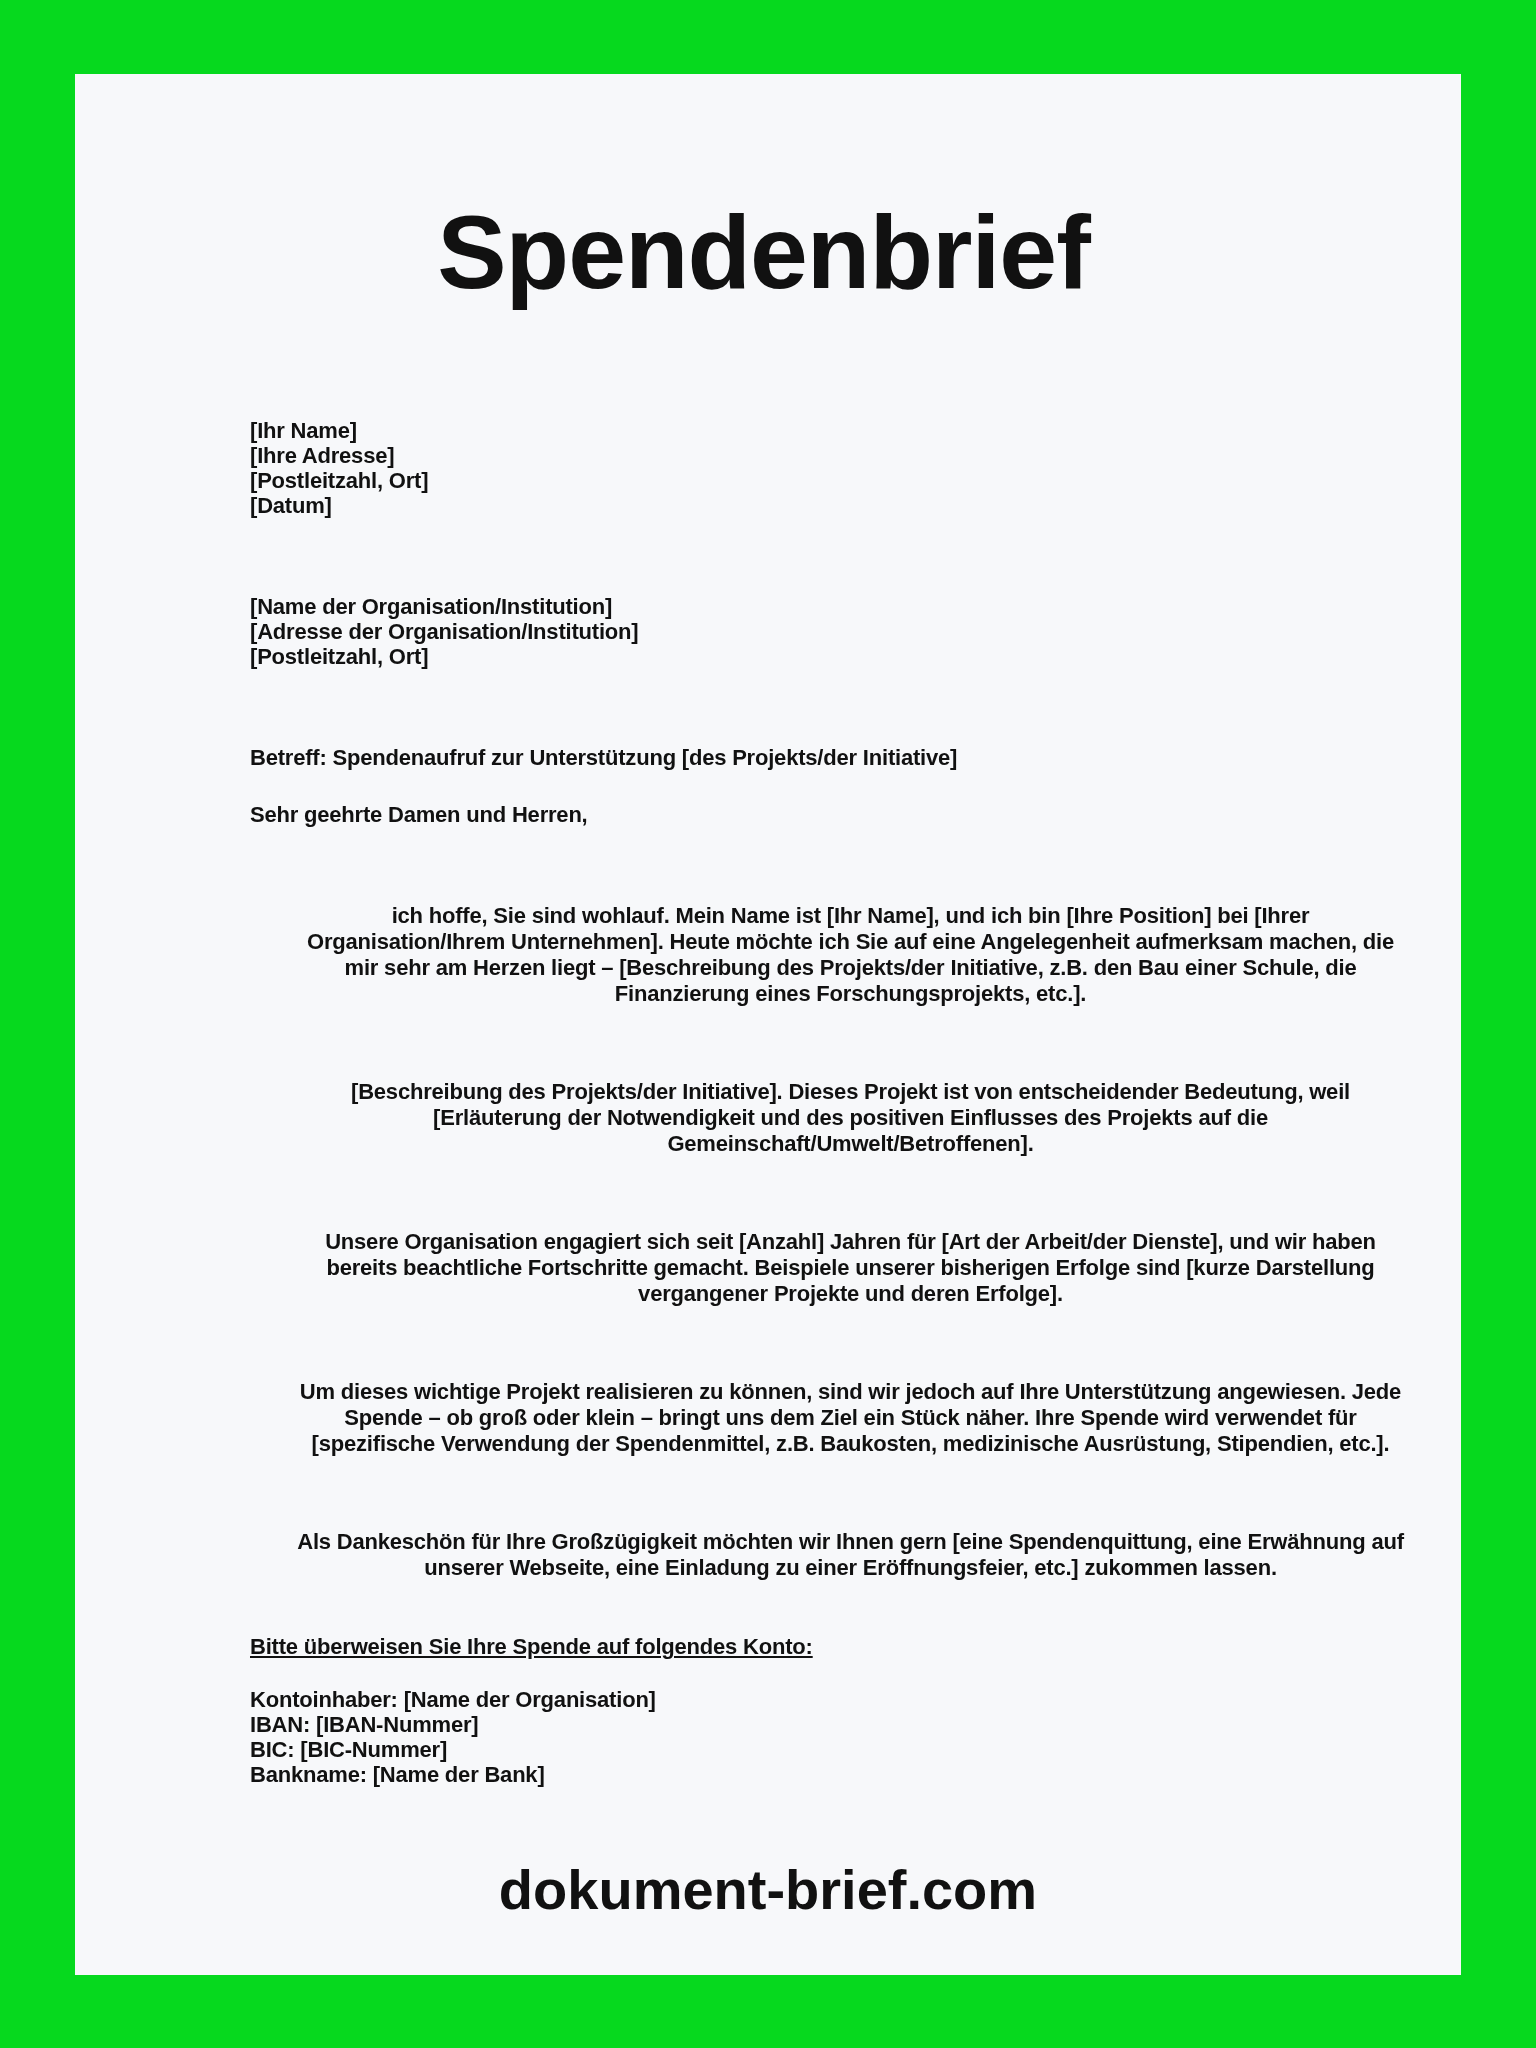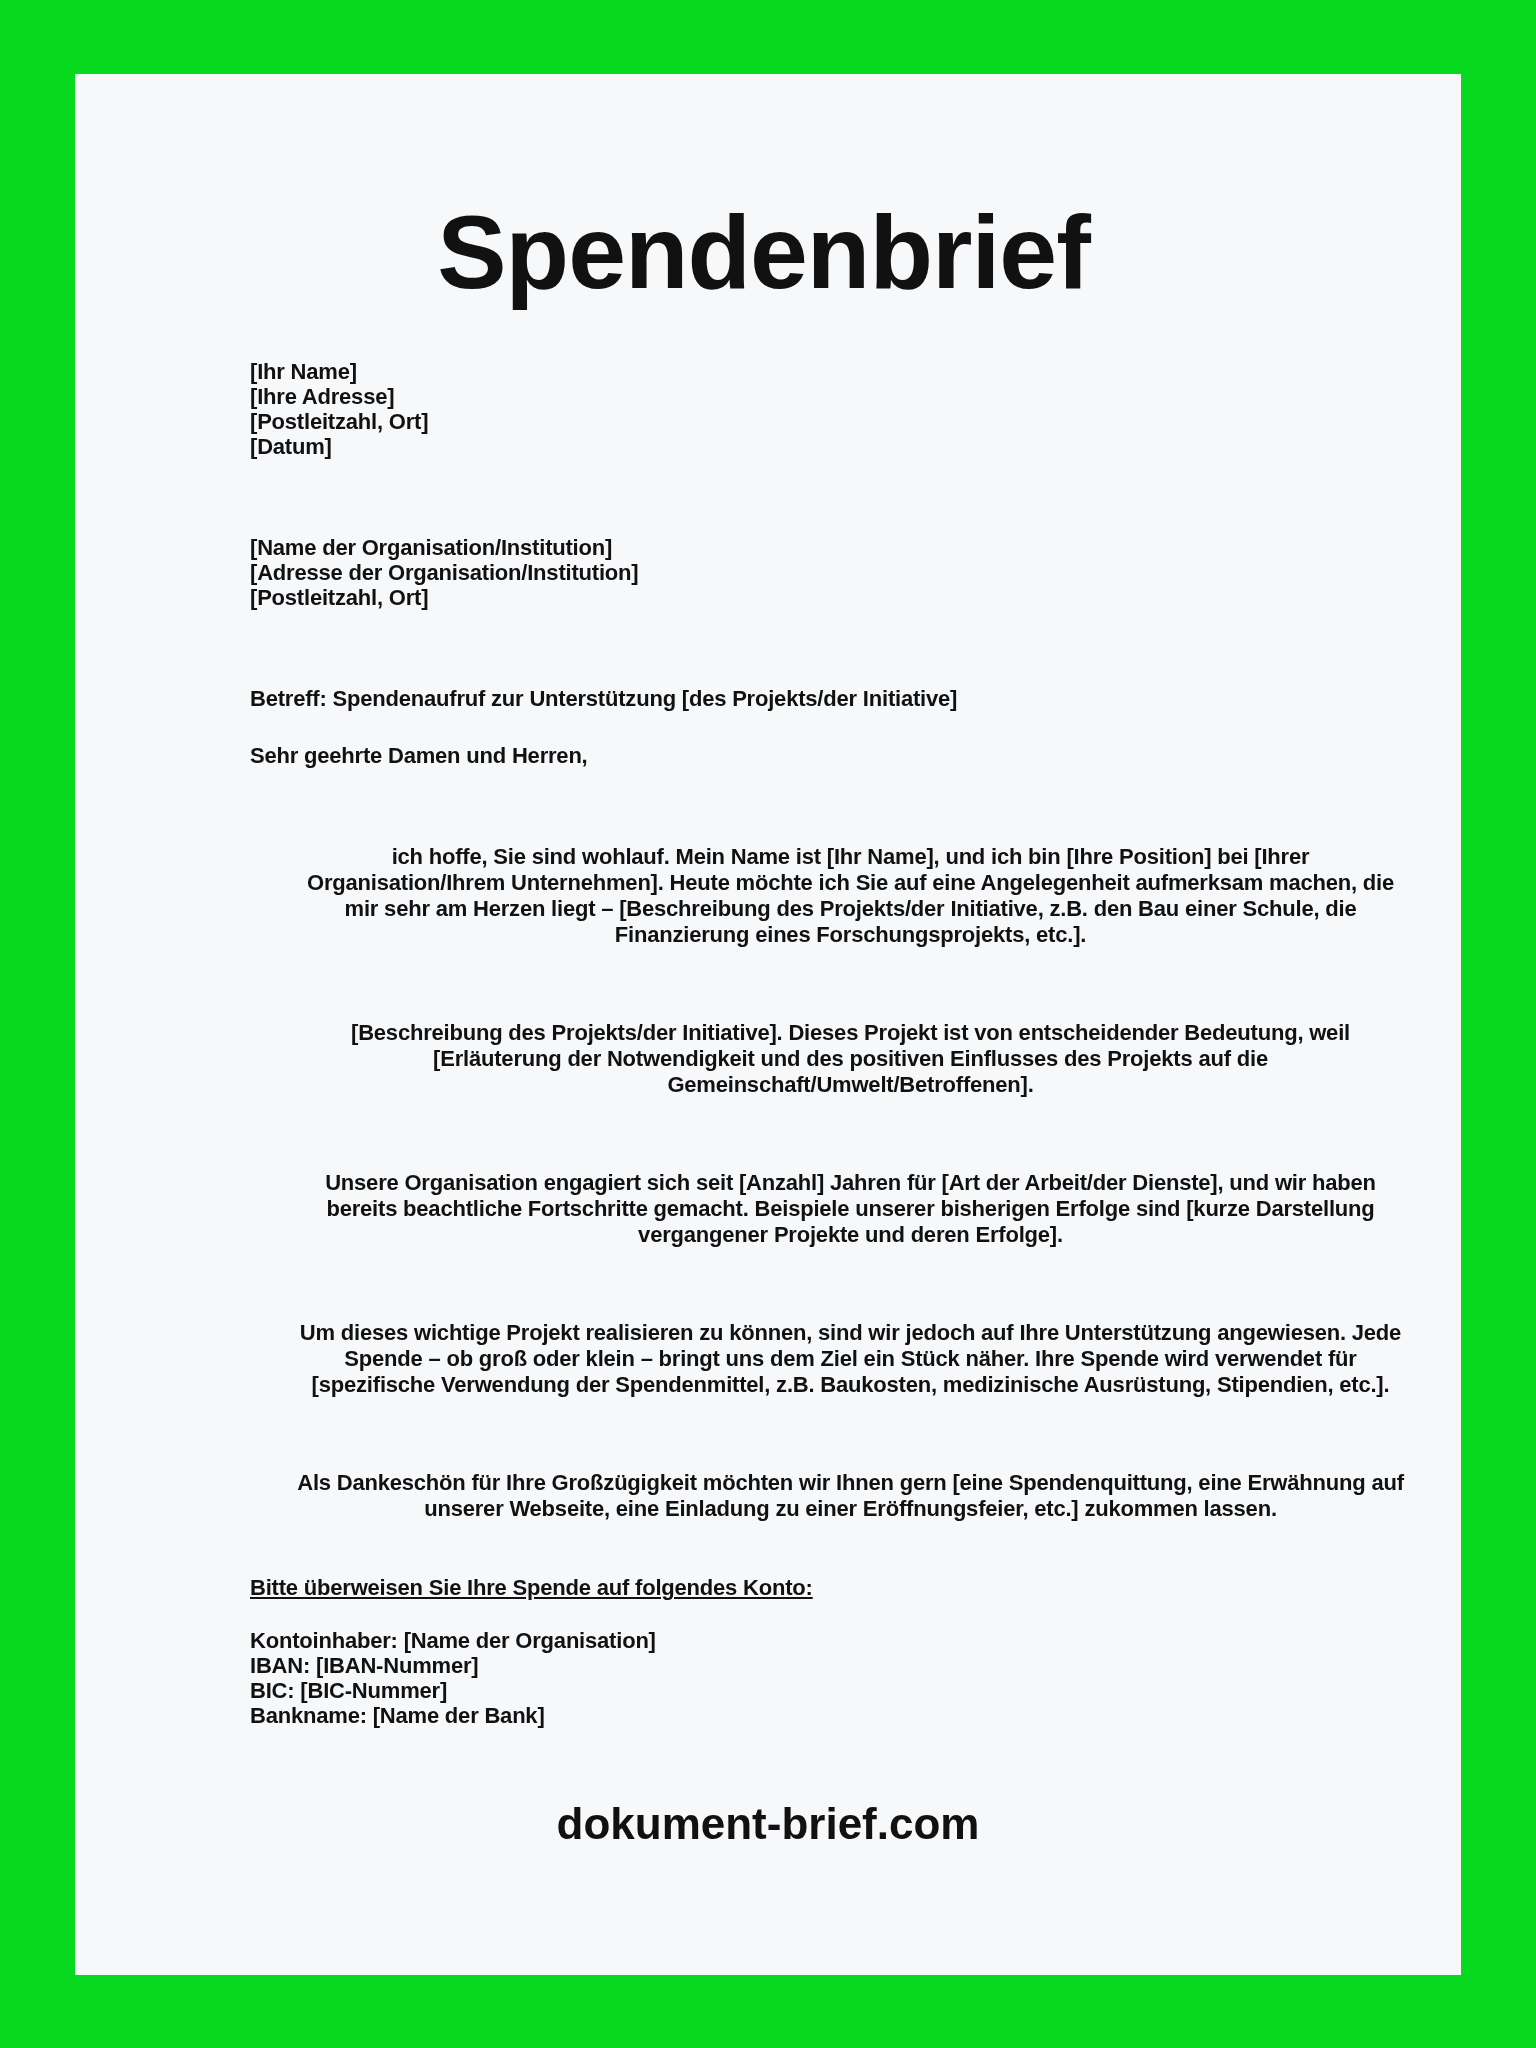--- a/index.html
+++ b/index.html
@@ -46,32 +46,32 @@
     font-size: 22px;
     line-height: 25px;
     font-weight: 700;
     letter-spacing: -0.2px;
     white-space: pre-line;
   }
   .para {
     line-height: 26px;
     text-align: center;
   }
-  .mt-sender    { margin-top: 50px; }
+  .mt-sender    { margin-top: 109px; }
   .mt-recipient { margin-top: 76px; }
   .mt-subject   { margin-top: 76px; }
   .mt-salute    { margin-top: 32px; }
   .mt-para1     { margin-top: 76px; }
   .mt-para      { margin-top: 72px; }
   .mt-bank      { margin-top: 53px; text-decoration: underline; }
   .mt-bankdet   { margin-top: 28px; }
   .site-footer {
     margin-top: 72px;
     text-align: center;
-    font-size: 44px;
+    font-size: 56px;
     line-height: 1.1;
     font-weight: 700;
     white-space: nowrap;
   }
 </style>
 </head>
 <body style="--frame: #06d91e; --paper: #f7f8fa; --text: #111111;">
 
 <div class="frame">
   <div class="paper">

